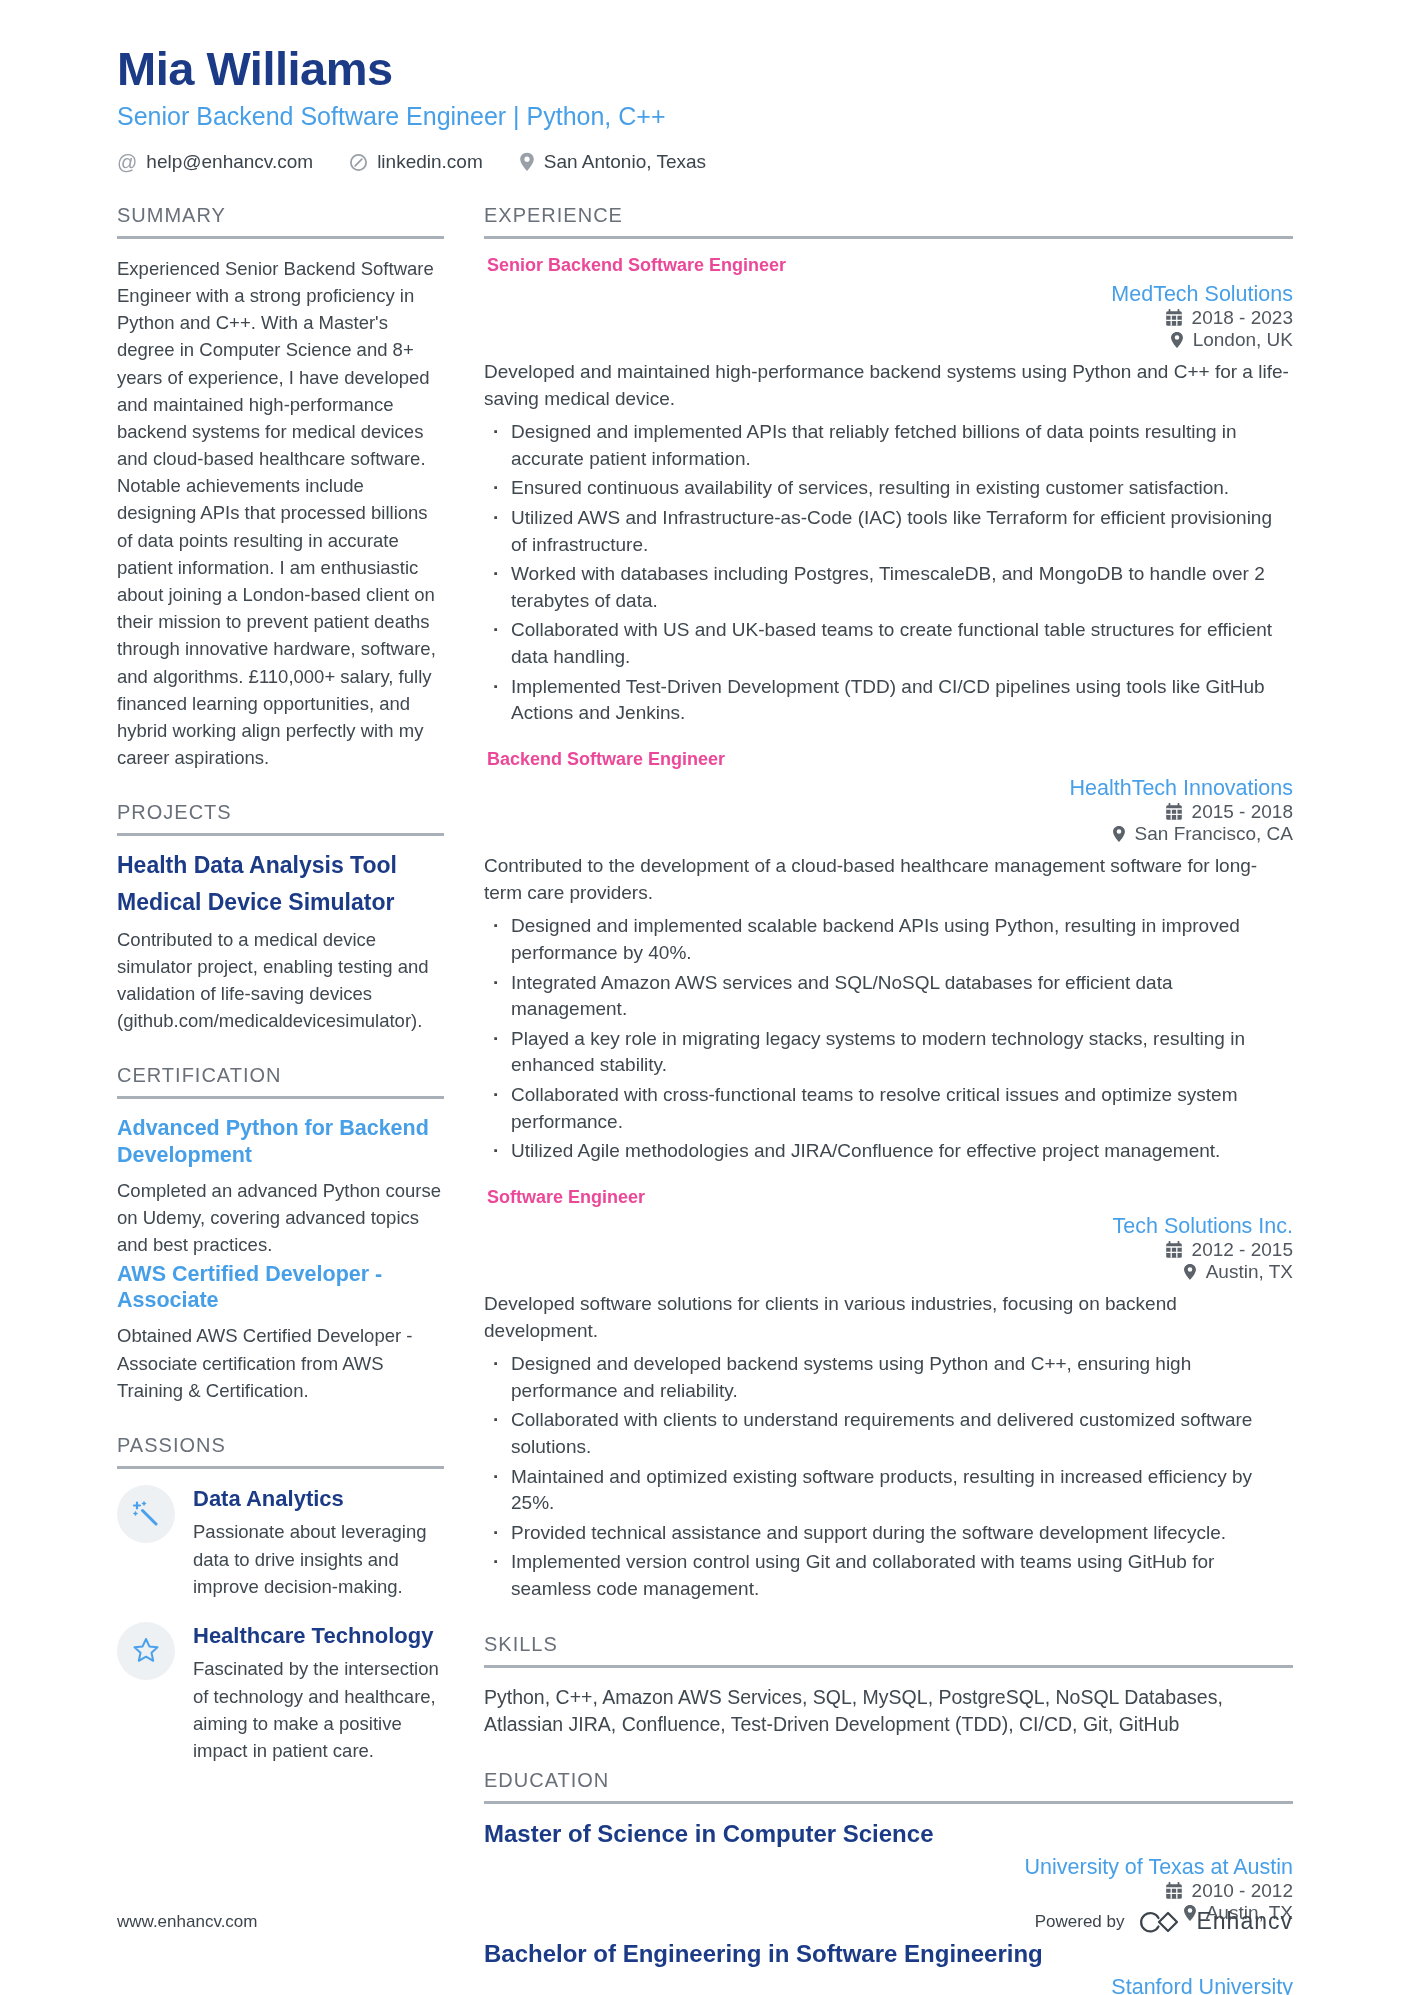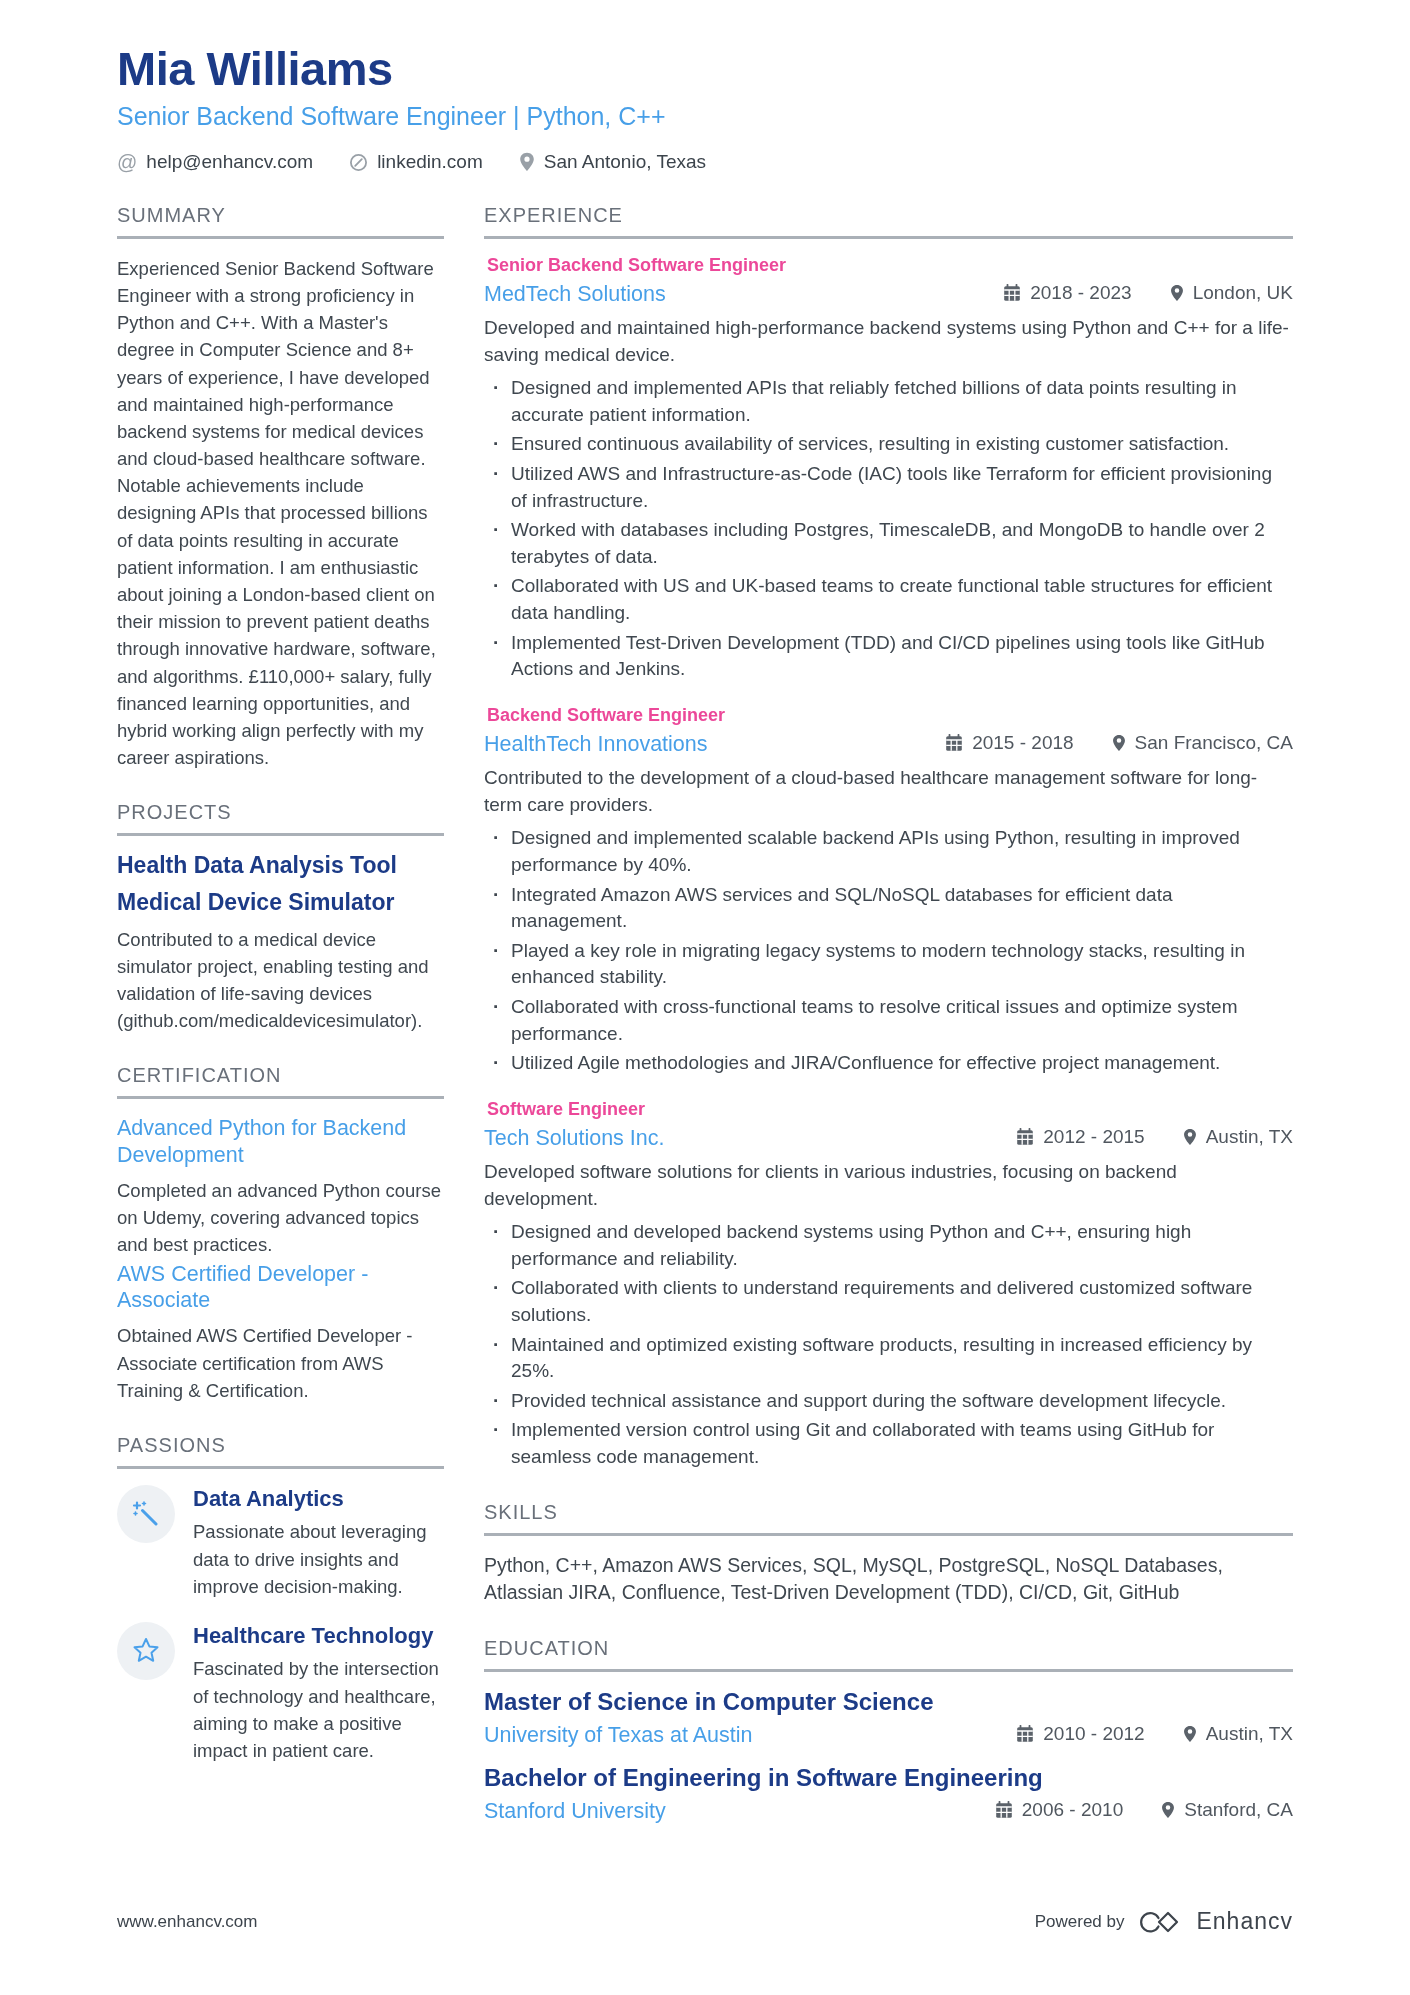--- a/index.html
+++ b/index.html
@@ -22,32 +22,32 @@
   .col-right{ flex:1; min-width:0; }
   .sec{ margin-bottom:30px; }
   .sec-h{
     margin:0 0 16px 0; font-size:20px; font-weight:400; color:#69707a;
     letter-spacing:1px; padding-bottom:9px; border-bottom:3px solid #aab0b7;
   }
   
   .body-text{ font-size:18.5px; line-height:1.47; color:#3f474f; margin:0; }
   .proj-title{ margin:20px 0 9px 0; font-size:23px; font-weight:700; color:#1c3b87; line-height:1.2;}
   .proj-title:first-of-type{ margin-top:2px; }
-  .cert-title{ margin:18px 0 8px 0; font-size:21.5px; font-weight:400; color:#479fe8; line-height:1.25;}
+  .cert-title{ margin:18px 0 8px 0; font-size:21.5px; font-weight:700; color:#479fe8; line-height:1.25;}
   .cert-title:first-of-type{ margin-top:2px; }
   .passion{ display:flex; gap:18px; margin-bottom:22px; }
   .passion-badge{
     width:58px; height:58px; border-radius:50%; background:#eef1f4; flex:0 0 58px;
     display:flex; align-items:center; justify-content:center;
   }
   .passion-title{ margin:0 0 6px 0; font-size:22px; font-weight:700; color:#1c3b87; line-height:1.25; }
   
   .job{ margin-bottom:22px; }
   .job-title{ margin:0 0 6px 3px; font-size:18px; font-weight:700; color:#ec4899; line-height:1.2;}
-  .org-row{ display:flex; align-items:flex-start; margin-bottom:8px; }
+  .org-row{ display:flex; align-items:flex-end; margin-bottom:8px;flex-direction:column; }
   .org{ font-size:21.5px; color:#479fe8; flex:1; min-width:0; }
   .meta{ display:flex; align-items:center; gap:9px; font-size:19px; color:#50575f; white-space:nowrap; }
   .meta + .meta{ margin-left:38px; }
   .micon svg{ display:block; }
   .job-sum{ margin:0 0 6px 0; font-size:19px; line-height:1.42; }
   .bullets{ list-style:none; margin:0; padding:0; }
   .bullets li{ position:relative; padding-left:27px; font-size:19px; line-height:1.4; margin:3px 0; }
   .bullets li::before{ content:"·"; position:absolute; left:9px; top:0; color:#3f474f; font-weight:700;}
   .skills-text{ margin:2px 0 0 0; font-size:19.5px; line-height:1.42; }
   .edu{ margin-bottom:16px; }

